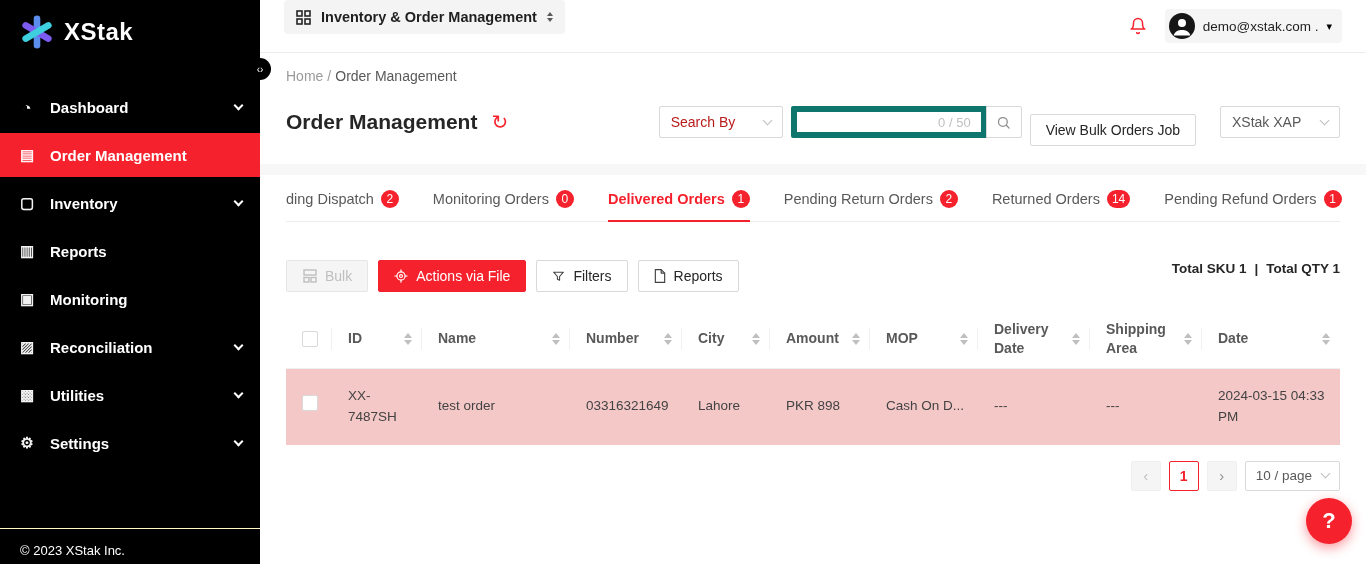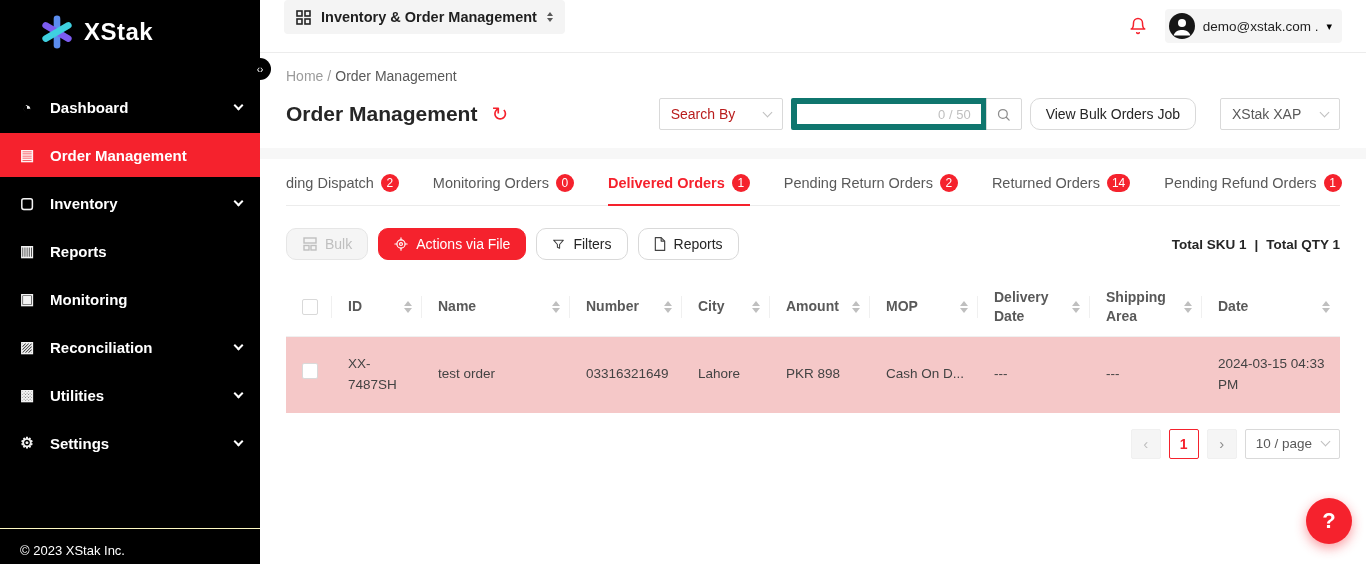--- a/index.html
+++ b/index.html
@@ -9,21 +9,21 @@
     font-family:"Liberation Sans", sans-serif;
     background:#fff; color:#262626;
   }
   .app { display:flex; width:100%; height:100%; }
 
   
   .sidebar {
     width:260px; flex-shrink:0; background:#000; color:#fff;
     display:flex; flex-direction:column; position:relative; z-index:5;
   }
-  .logo { display:flex; align-items:center; gap:10px; padding:15px 20px 12px; cursor:pointer;margin-left:20px; }
+  .logo { display:flex; align-items:center; gap:10px; padding:15px 20px 12px; cursor:pointer; }
   .logo-text { font-size:24px; font-weight:700; letter-spacing:.5px; }
   .nav { margin-top:24px; display:flex; flex-direction:column; gap:4px; }
   .nav-item {
     height:44px; display:flex; align-items:center; gap:14px;
     padding:0 18px; font-size:15px; font-weight:600; cursor:pointer;
   }
   .nav-item .nav-icon { width:18px; text-align:center; font-size:15px; opacity:.95; }
   .nav-item.active { background:#f5222d; }
   .chev {
     margin-left:auto; width:7px; height:7px;
@@ -114,23 +114,23 @@
   .tab.active::after { content:""; position:absolute; left:0; right:0; bottom:-1px; height:2px; background:#f5222d; }
   .badge {
     background:#f5222d; color:#fff; min-width:18px; height:18px; border-radius:10px;
     font-size:12px; font-weight:400; display:inline-flex; align-items:center;
     justify-content:center; padding:0 5px;
   }
 
   
   .toolbar { display:flex; align-items:center; gap:10px; margin-top:22px; }
   .btn {
-    height:32px; border:1px solid #d9d9d9; border-radius:10px; background:#fff;
+    height:32px; border:1px solid #d9d9d9; border-radius:2px; background:#fff;
     padding:0 15px; font-size:14px; color:#262626; display:flex; align-items:center;
-    gap:8px; cursor:pointer; font-family:inherit;
+    gap:8px; cursor:pointer; font-family:inherit;margin-top:16px;
   }
   .btn.disabled { background:#f5f5f5; color:#bfbfbf; border-color:#e6e6e6; cursor:not-allowed;padding-left:16px; }
   .btn.primary { background:#f5222d; border-color:#f5222d; color:#fff; }
   .totals { margin-left:auto; display:flex; align-items:center; gap:8px; font-size:13.5px; font-weight:600; color:#262626; }
   .totals .bar { font-weight:700; }
 
   
   .table { margin-top:18px; }
   .thead, .trow {
     display:grid;

